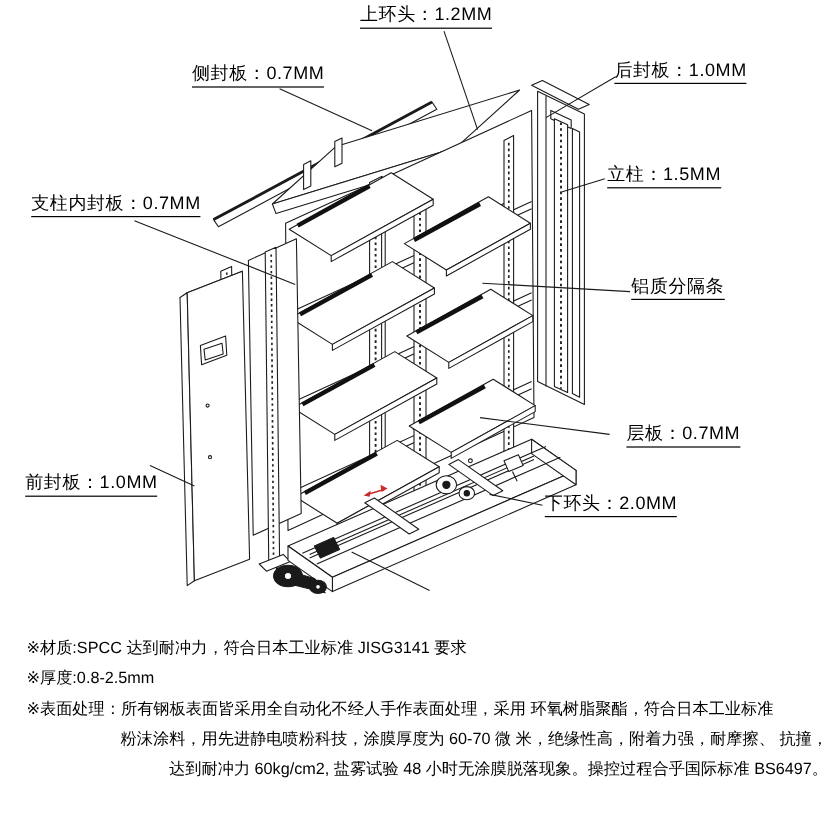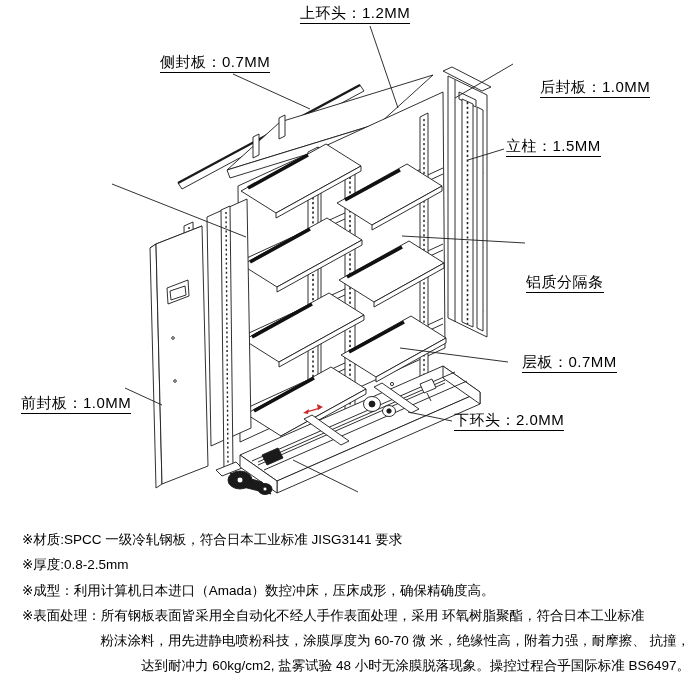--- a/index.html
+++ b/index.html
@@ -164,29 +164,29 @@
       <line x1="125" y1="388" x2="162" y2="405"></line>
       <line x1="508" y1="362" x2="400" y2="348"></line>
       <line x1="452" y1="421" x2="408" y2="412"></line>
       <line x1="358" y1="492" x2="293" y2="460"></line>
     </g>
   </g>
 </svg>
 
   <div class="lbl u" style="left:300px;top:4px;">上环头：1.2MM</div>
   <div class="lbl u" style="left:160px;top:53px;">侧封板：0.7MM</div>
-  <div class="lbl u" style="left:540px;top:50px;margin-top:28px;">后封板：1.0MM</div>
+  <div class="lbl u" style="left:512px;top:50px;">后封板：1.0MM</div>
   <div class="lbl u" style="left:506px;top:137px;">立柱：1.5MM</div>
-  <div class="lbl u" style="left:526px;top:230px;margin-top:43px;">铝质分隔条</div>
+  <div class="lbl u" style="left:26px;top:161px;">支柱内封板：0.7MM</div>
+  <div class="lbl u" style="left:526px;top:230px;">铝质分隔条</div>
   <div class="lbl u" style="left:21px;top:366px;margin-top:28px;">前封板：1.0MM</div>
   <div class="lbl u" style="left:509px;top:353px;margin-left:13px;">层板：0.7MM</div>
   <div class="lbl u" style="left:454px;top:411px;">下环头：2.0MM</div>
 
   <div class="specs">
-    <div class="spec-line">※材质:SPCC 一级冷轧钢板，符合日本工业标准 JISG3141 要求</div>
+    <div class="spec-line">※材质:SPCC 达到耐冲力，符合日本工业标准 JISG3141 要求</div>
     <div class="spec-line">※厚度:0.8-2.5mm</div>
-    <div class="spec-line">※成型：利用计算机日本进口（Amada）数控冲床，压床成形，确保精确度高。</div>
     <div class="spec-line">※表面处理：所有钢板表面皆采用全自动化不经人手作表面处理，采用 环氧树脂聚酯，符合日本工业标准</div>
     <div class="spec-line indent">粉沫涂料，用先进静电喷粉科技，涂膜厚度为 60-70 微 米，绝缘性高，附着力强，耐摩擦、 抗撞，</div>
     <div class="spec-line indent">达到耐冲力 60kg/cm2, 盐雾试验 48 小时无涂膜脱落现象。操控过程合乎国际标准 BS6497。</div>
   </div>
 
 </div>
 
 </body></html>

